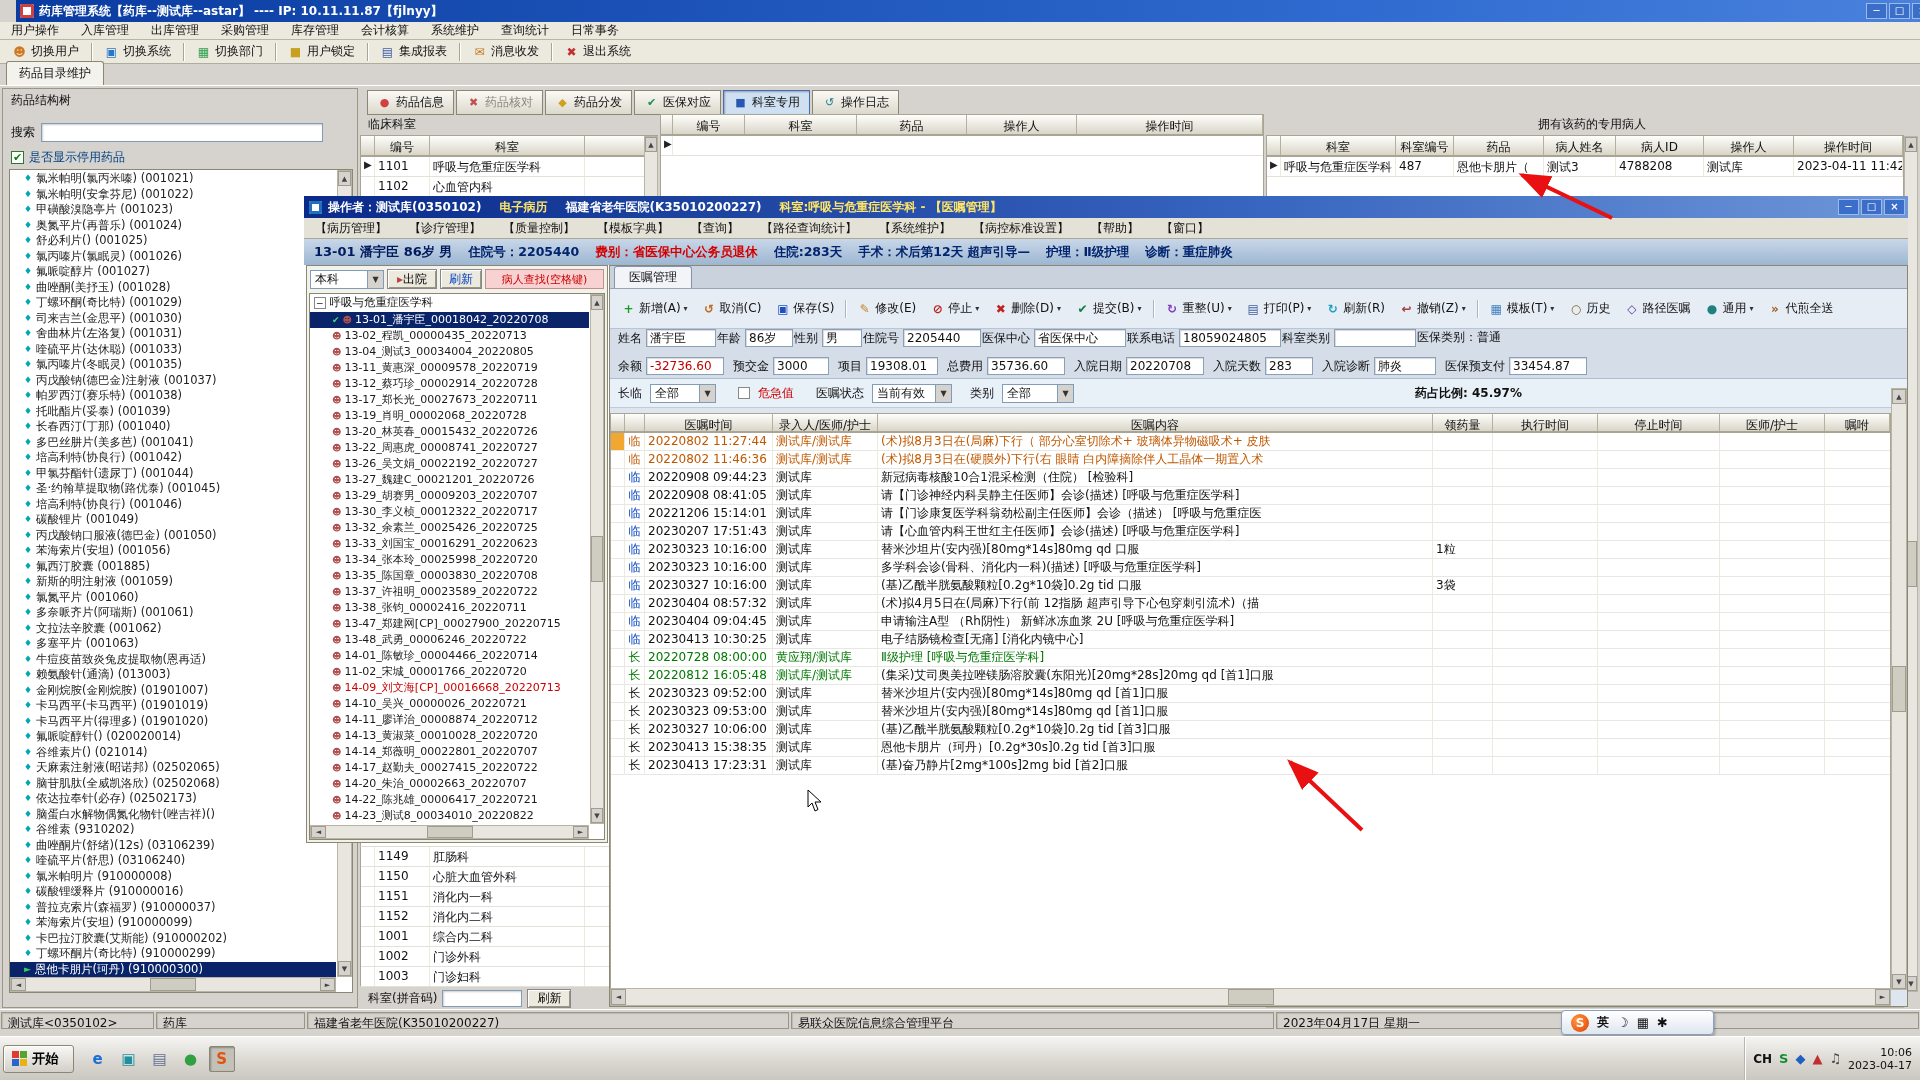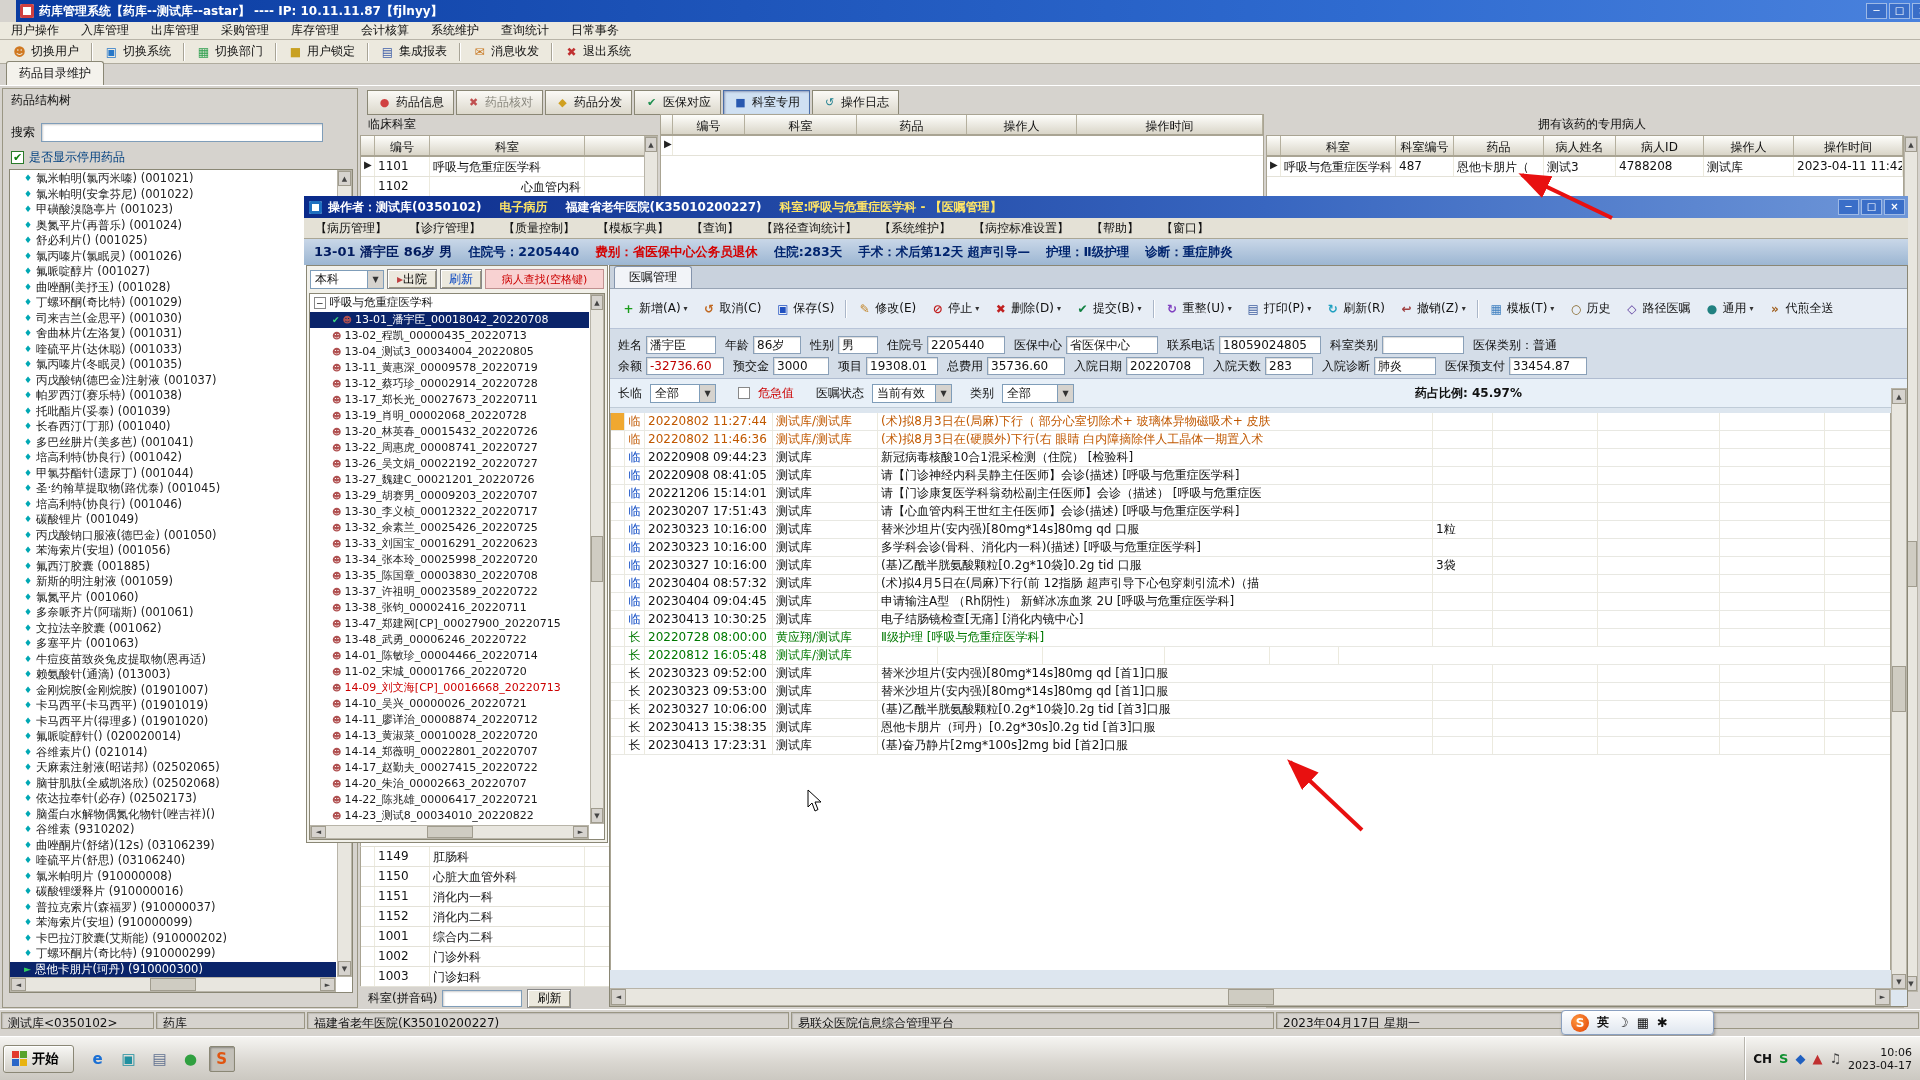--- a/index.html
+++ b/index.html
@@ -431,21 +431,21 @@
       <div class="gridbody" id="dept-rows-top" style="height:60px;">
           <div class="grow" style="height: 20px;">
             <span class="gcell marker" style="width: 14px; flex: 0 0 auto;">▶</span>
             <span class="gcell" style="width: 55px; flex: 0 0 auto;">1101</span>
             <span class="gcell" style="width: 155px; flex: 0 0 auto;">呼吸与危重症医学科</span>
             <span class="gcell" style="flex: 1 1 0%;"></span>
           </div>
           <div class="grow" style="height: 20px;">
             <span class="gcell marker" style="width: 14px; flex: 0 0 auto;"></span>
             <span class="gcell" style="width: 55px; flex: 0 0 auto;">1102</span>
-            <span class="gcell" style="width: 155px; flex: 0 0 auto; text-align: right;">心血管内科</span>
+            <span class="gcell" style="width: 155px; flex: 0 0 auto;">心血管内科</span>
             <span class="gcell" style="flex: 1 1 0%;"></span>
           </div>
           <div class="grow" style="height: 20px;">
             <span class="gcell marker" style="width: 14px; flex: 0 0 auto;"></span>
             <span class="gcell" style="width: 55px; flex: 0 0 auto;">1103</span>
             <span class="gcell" style="width: 155px; flex: 0 0 auto;">神经内科</span>
             <span class="gcell" style="flex: 1 1 0%;"></span>
           </div>
         </div>
       <div class="gridbody" id="dept-rows-mid" style="height:629px;border-bottom:none;"></div>
@@ -835,21 +835,21 @@
           <span class="otb-btn">
             <span class="ticon" style="color: rgb(32, 128, 128); font-weight: bold;">●</span>
             <span>通用</span>
             <span class="oarrow">▾</span>
           </span>
           <span class="otb-btn">
             <span class="ticon" style="color: rgb(160, 96, 32); font-weight: bold;">»</span>
             <span>代煎全送</span>
           </span>
         </div>
-      <div id="fields-row1" style="height:25px;background:#d4dde8;display:flex;align-items:flex-end;gap:9px;padding-left:8px;">
+      <div id="fields-row1" style="height:25px;background:#d4dde8;display:flex;align-items:flex-start;gap:1px;padding-left:8px;">
           <span class="fld">
             <span>姓名</span>
             <span class="fldbox" style="width: 70px;">潘宇臣</span>
           </span>
           <span class="fld">
             <span>年龄</span>
             <span class="fldbox" style="width: 48px;">86岁</span>
           </span>
           <span class="fld">
             <span>性别</span>
@@ -921,20 +921,32 @@
             <span class="cbtn">▼</span>
           </span>
         <span style="margin-left:10px;">类别</span>
         <span class="combo" style="width:72px;">
             <span class="cval">全部</span>
             <span class="cbtn">▼</span>
           </span>
         <span style="position:absolute;left:805px;font-weight:bold;">药占比例: 45.97%</span>
       </div>
       <div style="height:5px;background:#dde6ef;"></div>
+      <div class="grid-h" id="orders-grid-head" style="height:20px;margin-right:16px;">
+          <span class="gh-cell" style="width: 14px; flex: 0 0 auto;"></span>
+          <span class="gh-cell" style="width: 20px; flex: 0 0 auto;"></span>
+          <span class="gh-cell" style="width: 128px; flex: 0 0 auto;">医嘱时间</span>
+          <span class="gh-cell" style="width: 105px; flex: 0 0 auto;">录入人/医师/护士</span>
+          <span class="gh-cell" style="width: 555px; flex: 0 0 auto;">医嘱内容</span>
+          <span class="gh-cell" style="width: 60px; flex: 0 0 auto;">领药量</span>
+          <span class="gh-cell" style="width: 105px; flex: 0 0 auto;">执行时间</span>
+          <span class="gh-cell" style="width: 122px; flex: 0 0 auto;">停止时间</span>
+          <span class="gh-cell" style="width: 105px; flex: 0 0 auto;">医师/护士</span>
+          <span class="gh-cell" style="width: 69px; flex: 1 1 0%;">嘱咐</span>
+        </div>
       <div id="orders-rows" style="background:#fff;border-left:1px solid #a9a493;border-right:1px solid #a9a493;height:557px;margin-right:16px;overflow:hidden;">
           <div class="ordrow">
             <span class="ocell" style="width: 14px; flex: 0 0 auto; background: rgb(240, 168, 48);"></span>
             <span class="ocell" style="width: 20px; flex: 0 0 auto; color: rgb(192, 88, 0); text-align: center;">临</span>
             <span class="ocell oc-orange" style="width: 128px; flex: 0 0 auto;">20220802 11:27:44</span>
             <span class="ocell oc-orange" style="width: 105px; flex: 0 0 auto;">测试库/测试库</span>
             <span class="ocell oc-orange" style="width: 555px; flex: 0 0 auto;">(术)拟8月3日在(局麻)下行（ 部分心室切除术+ 玻璃体异物磁吸术+ 皮肤</span>
             <span class="ocell" style="width: 60px; flex: 0 0 auto;"></span>
             <span class="ocell" style="width: 105px; flex: 0 0 auto;"></span>
             <span class="ocell" style="width: 122px; flex: 0 0 auto;"></span>
@@ -1083,20 +1095,21 @@
             <span class="ocell" style="width: 105px; flex: 0 0 auto;"></span>
             <span class="ocell" style="width: 122px; flex: 0 0 auto;"></span>
             <span class="ocell" style="width: 105px; flex: 0 0 auto;"></span>
             <span class="ocell" style="width: 69px; flex: 0 0 auto;"></span>
           </div>
           <div class="ordrow">
             <span class="ocell" style="width: 14px; flex: 0 0 auto;"></span>
             <span class="ocell" style="width: 20px; flex: 0 0 auto; color: rgb(0, 120, 0); text-align: center;">长</span>
             <span class="ocell oc-green" style="width: 128px; flex: 0 0 auto;">20220812 16:05:48</span>
             <span class="ocell oc-green" style="width: 105px; flex: 0 0 auto;">测试库/测试库</span>
+            <span class="ocell" style="width: 555px; flex: 0 0 auto;">(集采)艾司奥美拉唑镁肠溶胶囊(东阳光)[20mg*28s]20mg qd [首1]口服</span>
             <span class="ocell" style="width: 60px; flex: 0 0 auto;"></span>
             <span class="ocell" style="width: 105px; flex: 0 0 auto;"></span>
             <span class="ocell" style="width: 122px; flex: 0 0 auto;"></span>
             <span class="ocell" style="width: 105px; flex: 0 0 auto;"></span>
             <span class="ocell" style="width: 69px; flex: 0 0 auto;"></span>
           </div>
           <div class="ordrow">
             <span class="ocell" style="width: 14px; flex: 0 0 auto;"></span>
             <span class="ocell" style="width: 20px; flex: 0 0 auto; color: rgb(17, 17, 17); text-align: center;">长</span>
             <span class="ocell" style="width: 128px; flex: 0 0 auto;">20230323 09:52:00</span>

